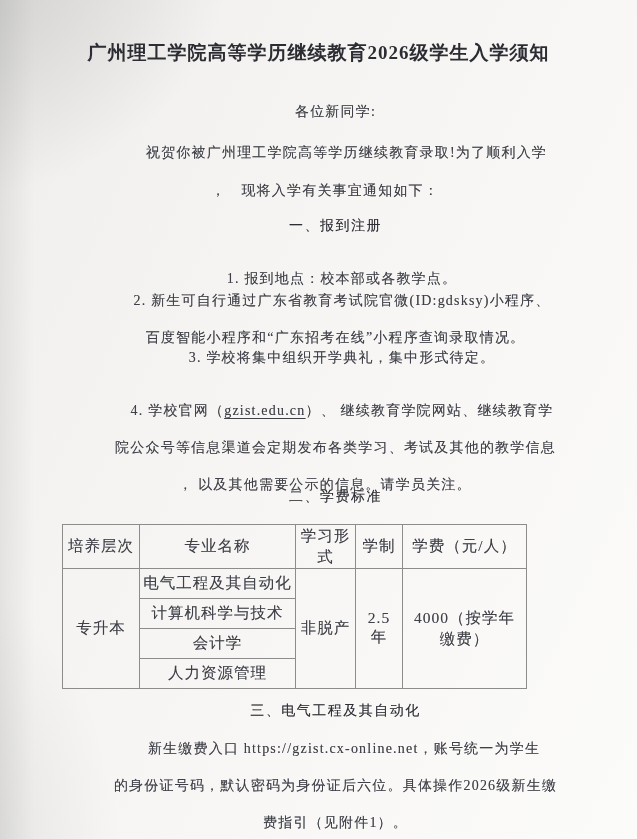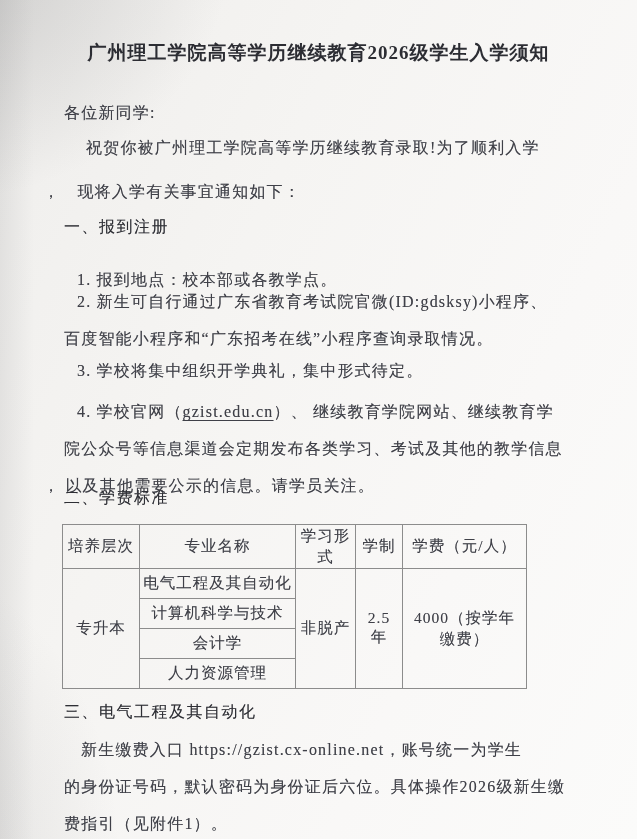--- a/index.html
+++ b/index.html
@@ -21,23 +21,24 @@
       linear-gradient(90deg, rgba(130,130,132,0.14) 0px, rgba(130,130,132,0) 34px);
   }
   .title{
     position:absolute;top:40px;left:0;right:0;
     text-align:center;
     font-size:19px;font-weight:bold;letter-spacing:1px;
     color:#2c2d33;
   }
   .line{
     position:absolute;left:64px;right:30px;
-    font-size:16px;letter-spacing:1.2px;
+    font-size:14px;letter-spacing:1.2px;
     white-space:nowrap;
     text-shadow:0 0 .5px rgba(63,64,72,.45);
+    text-align:center;
   }
   .ind13{padding-left:13px;}
   .ind17{padding-left:17px;}
   .ind22{padding-left:22px;}
   .hang{left:43px;}
   .hd{font-weight:normal;color:#2e2f35;letter-spacing:1.5px;}
   .lnk{text-decoration:underline;text-underline-offset:3px;}
   table.fee{
     position:absolute;top:524px;left:62px;
     border-collapse:collapse;table-layout:fixed;
@@ -59,29 +60,29 @@
 </style>
 </head>
 <body>
 
 <div class="page">
 
   <div class="title">广州理工学院高等学历继续教育2026级学生入学须知</div>
 
   <div class="line" style="top:103px">各位新同学:</div>
 
-  <div class="line ind22" style="top:138px">祝贺你被广州理工学院高等学历继续教育录取!为了顺利入学</div>
+  <div class="line ind22" style="top:144px">祝贺你被广州理工学院高等学历继续教育录取!为了顺利入学</div>
   <div class="line hang" style="top:182px">，　现将入学有关事宜通知如下：</div>
 
   <div class="line hd" style="top:217px">一、报到注册</div>
 
   <div class="line ind13" style="top:270px">1. 报到地点：校本部或各教学点。</div>
   <div class="line ind13" style="top:292px">2. 新生可自行通过广东省教育考试院官微(ID:gdsksy)小程序、</div>
   <div class="line" style="top:329px">百度智能小程序和“广东招考在线”小程序查询录取情况。</div>
-  <div class="line ind13" style="top:361px">3. 学校将集中组织开学典礼，集中形式待定。</div>
+  <div class="line ind13" style="top:349px">3. 学校将集中组织开学典礼，集中形式待定。</div>
 
   <div class="line ind13" style="top:402px"><span>4. 学校官网（</span><span class="lnk">gzist.edu.cn</span><span>）、 继续教育学院网站、继续教育学</span></div>
   <div class="line" style="top:439px">院公众号等信息渠道会定期发布各类学习、考试及其他的教学信息</div>
   <div class="line hang" style="top:476px">， 以及其他需要公示的信息。请学员关注。</div>
 
   <div class="line hd" style="top:488px">二、学费标准</div>
 
   <table class="fee">
     <colgroup>
       <col style="width:77px">

